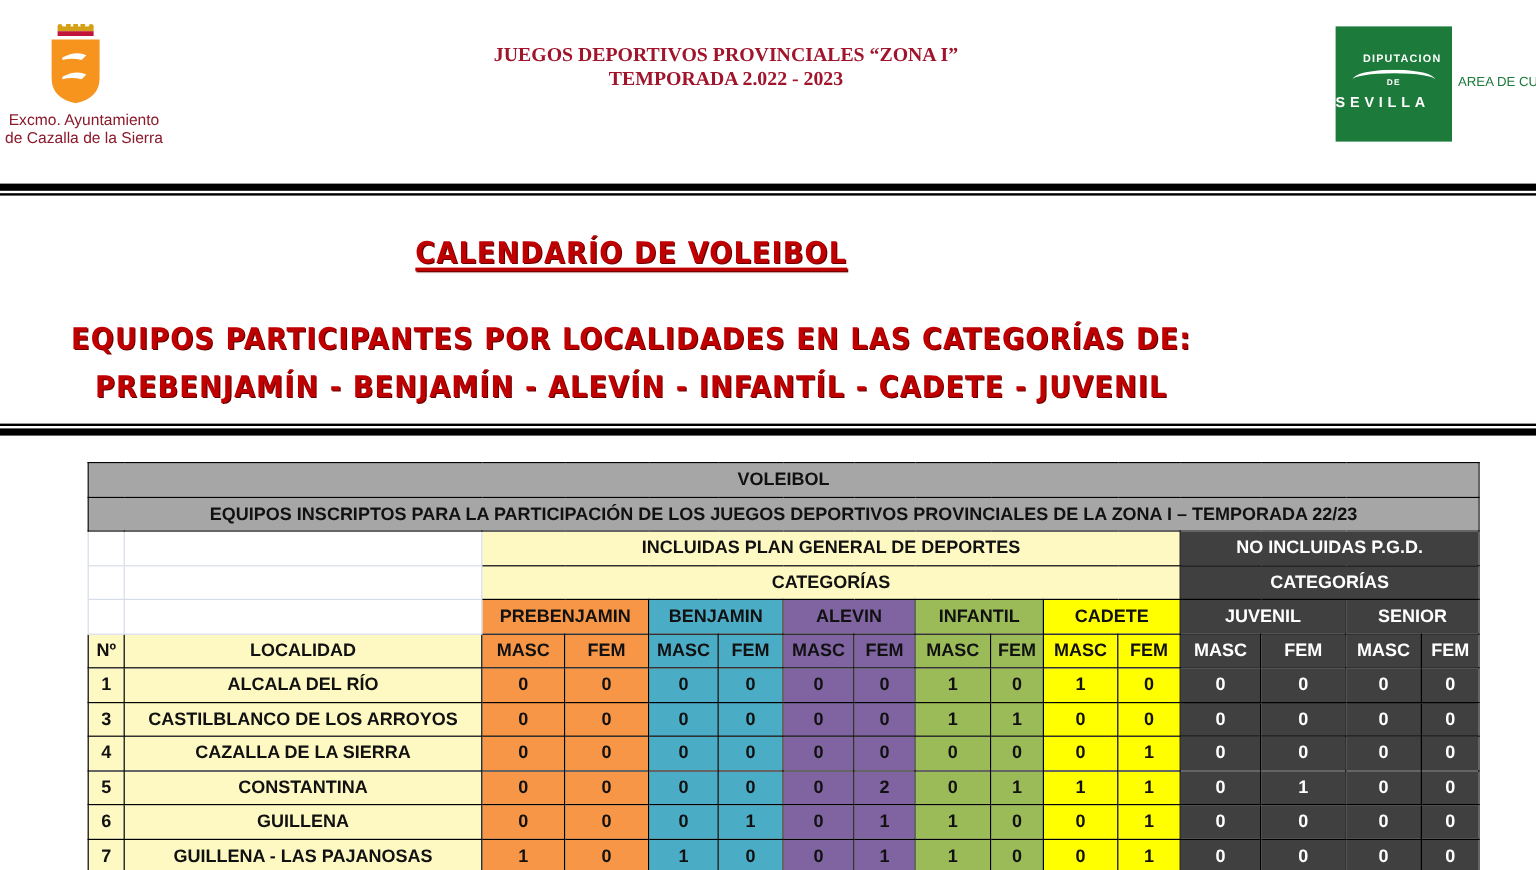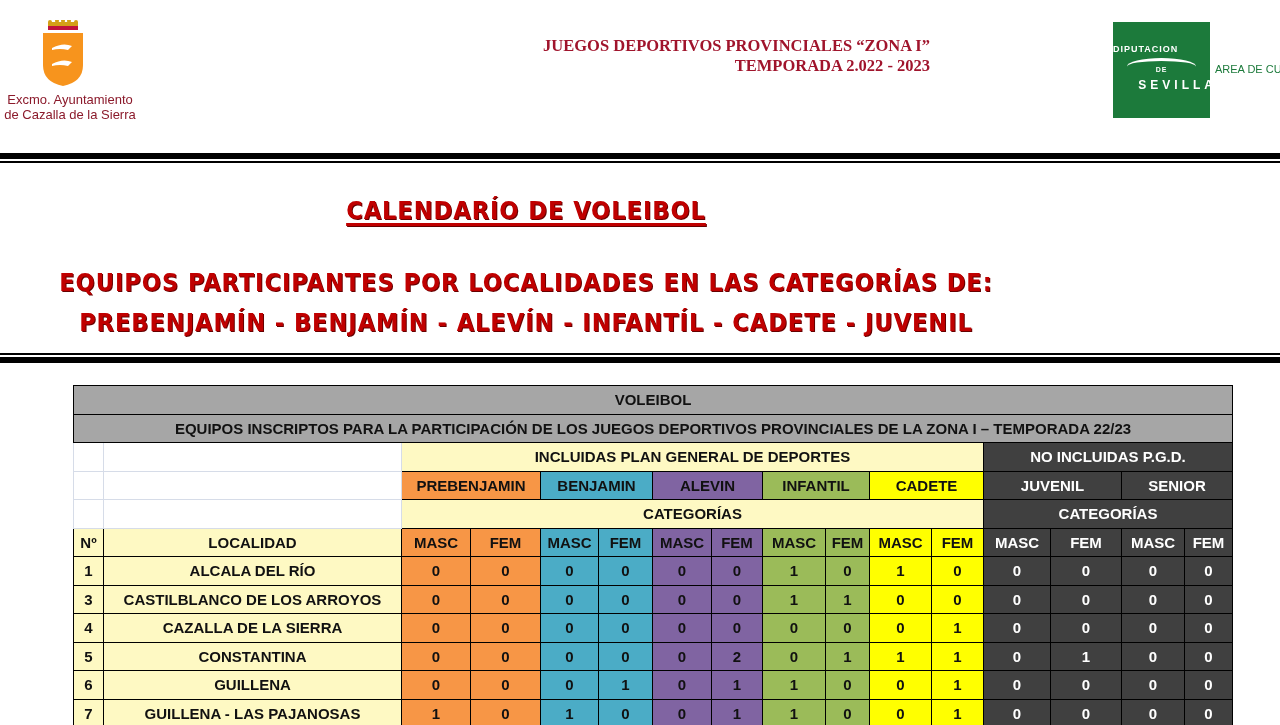--- a/index.html
+++ b/index.html
@@ -1,26 +1,26 @@
 <!DOCTYPE html>
 <html><head>
 <meta charset="utf-8">
 <style>
   html, body { margin:0; padding:0; }
   body { width:1280px; height:725px; overflow:hidden; background:#fff; position:relative; font-family:"Liberation Sans", sans-serif; }
   .abs { position:absolute; }
   
   .logo-left { left:38px; top:20px; width:50px; height:70px; }
   .logo-left-text { left:0; top:92px; width:140px; font-family:Liberation Sans, sans-serif; font-size:13px; line-height:15px; color:#8b1a2b; text-align:center; }
-  .head-lines { left:280px; top:36px; width:650px; text-align:right; font-family:"Liberation Serif", serif; font-weight:bold; color:#a0142c; font-size:16.5px; line-height:20px; }
+  .head-lines { left:280px; top:36px; width:650px; text-align:center; font-family:"Liberation Serif", serif; font-weight:bold; color:#a0142c; font-size:16.5px; line-height:20px; }
   .dip-box { left:1113px; top:22px; width:97px; height:96px; background:#1c7a3b; color:#fff; }
-  .dip-text-top { position:absolute; left:0; top:22px; width:111px; text-align:left; font-size:9px; letter-spacing:1px; font-weight:bold; }
+  .dip-text-top { position:absolute; left:0; top:22px; width:111px; text-align:center; font-size:9px; letter-spacing:1px; font-weight:bold; }
   .dip-arc { position:absolute; left:14px; top:36px; width:69px; height:14px; border-top:3px solid #fff; border-radius:50% 50% 0 0; }
   .dip-de { position:absolute; left:0; top:44px; width:97px; text-align:center; font-size:7px; font-weight:bold; letter-spacing:1px; }
-  .dip-sev { position:absolute; left:0; top:56px; width:104px; text-align:right; font-size:12px; letter-spacing:4px; font-weight:bold; }
+  .dip-sev { position:absolute; left:0; top:56px; width:104px; text-align:left; font-size:12px; letter-spacing:4px; font-weight:bold; }
   .area-text { left:1215px; top:63px; font-size:11px; color:#1c7a3b; white-space:nowrap; }
   
   .rule-thick { left:0; width:1280px; height:6px; background:#000; }
   .rule-thin { left:0; width:1280px; height:2px; background:#000; }
   
   .title { left:0; width:1052px; text-align:center; color:#c00000; font-family:"DejaVu Sans", sans-serif; font-weight:bold; font-stretch:condensed; letter-spacing:1px; text-shadow:1px 1px 0 #600; }
   .t1 { top:196px; font-size:25px; }
   .t1 span { text-decoration:underline; text-decoration-thickness:3px; text-underline-offset:4px; }
   .t2 { top:268px; font-size:25px; }
   .t3 { top:308px; font-size:25px;text-align:center; }
@@ -111,33 +111,33 @@
   </tr>
   <tr>
     <td class="blank"></td>
     <td class="blank"></td>
     <td colspan="10" class="white">INCLUIDAS PLAN GENERAL DE DEPORTES</td>
     <td colspan="4" class="red">NO INCLUIDAS P.G.D.</td>
   </tr>
   <tr>
     <td class="blank"></td>
     <td class="blank"></td>
+    <td colspan="10" class="white">CATEGORÍAS</td>
+    <td colspan="4" class="red">CATEGORÍAS</td>
+  </tr>
+  <tr>
+    <td class="blank"></td>
+    <td class="blank"></td>
     <td colspan="2" class="orange">PREBENJAMIN</td>
     <td colspan="2" class="teal">BENJAMIN</td>
     <td colspan="2" class="purple">ALEVIN</td>
     <td colspan="2" class="green">INFANTIL</td>
     <td colspan="2" class="yellow">CADETE</td>
     <td colspan="2" class="red">JUVENIL</td>
     <td colspan="2" class="red">SENIOR</td>
-  </tr>
-  <tr>
-    <td class="blank"></td>
-    <td class="blank"></td>
-    <td colspan="10" class="white">CATEGORÍAS</td>
-    <td colspan="4" class="red">CATEGORÍAS</td>
   </tr>
   <tr>
     <td class="white">Nº</td>
     <td class="white">LOCALIDAD</td>
     <td class="orange">MASC</td>
     <td class="orange">FEM</td>
     <td class="teal">MASC</td>
     <td class="teal">FEM</td>
     <td class="purple">MASC</td>
     <td class="purple">FEM</td>

